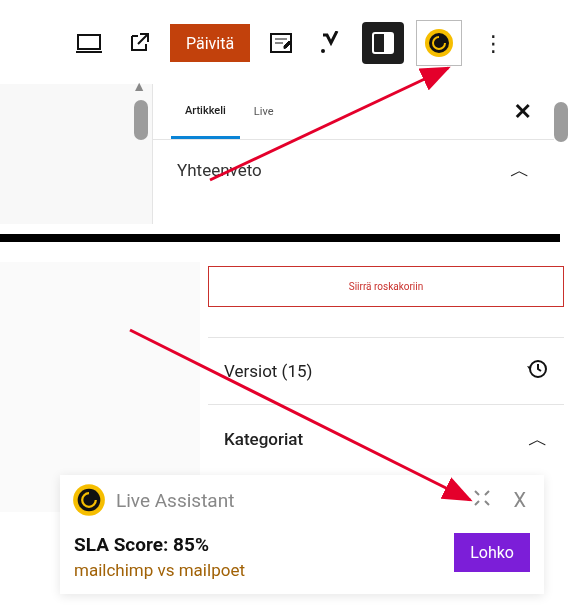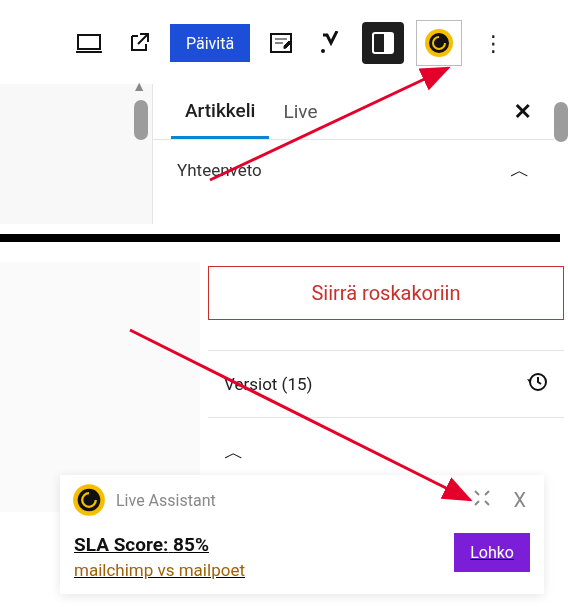--- a/index.html
+++ b/index.html
@@ -2,56 +2,56 @@
 <html><head>
 <meta charset="utf-8">
 <style>
   * { box-sizing: border-box; margin: 0; padding: 0; font-family: -apple-system, BlinkMacSystemFont, "Segoe UI", Roboto, sans-serif; }
   body { width: 568px; height: 607px; background: #fff; position: relative; }
 
   
   .top-block { position: relative; background: #fff; }
   .toolbar { display: flex; align-items: center; gap: 12px; padding: 20px 40px 18px 70px; }
   .tool { width: 38px; height: 38px; display: flex; align-items: center; justify-content: center; color: #1e1e1e; }
-  .tool.btn-primary { background: #1d4ed8; color: #fff; padding: 10px 16px; width: auto; font-size: 16px; }
+  .tool.btn-primary { background: #c2410c; color: #fff; padding: 10px 16px; width: auto; font-size: 16px; }
   .tool.black { background: #1e1e1e; color: #fff; border-radius: 4px; width: 42px; height: 42px; }
   .tool.bordered { border: 1px solid #bbb; width: 46px; height: 46px; }
   .tool.round-logo svg { border-radius: 50%; }
   .dots { font-size: 22px; color: #1e1e1e; padding: 0 8px; }
 
   .top-content { display: flex; }
   .scroll-col { width: 152px; position: relative; height: 140px; background: #f8f8f8; }
   .scroll-handle { position: absolute; right: 4px; width: 14px; height: 40px; background: #9c9c9c; border-radius: 7px; }
   .scroll-arrow { position: absolute; right: 6px; top: -6px; color: #888; font-size: 14px; }
   .sidebar-panel { flex: 1; border-left: 1px solid #e4e4e4; }
   .tabs { display: flex; align-items: center; padding: 0 18px; height: 56px; border-bottom: 1px solid #e4e4e4; position: relative; }
-  .tab { font-size: 19px; color: #555; padding: 0 14px; height: 100%; display: flex; align-items: center; }
+  .tab { font-size: 11px; color: #555; padding: 0 14px; height: 100%; display: flex; align-items: center; }
   .tab.active { color: #1e1e1e; font-weight: 500; border-bottom: 3px solid #0a84d6; }
   .tab-close { position: absolute; right: 22px;  font-size: 22px; font-weight: 700; color: #111;}
   .section-row { display: flex; align-items: center; justify-content: space-between; padding: 0 24px 0 24px; height: 60px; font-size: 17px; color: #333; }
   .chev { font-size: 20px; color: #222; }
 
   .divider { height: 8px; background: #000; margin: 10px 0 0 0; width: 560px; }
 
   
   .bottom-block { position: relative; padding-top: 24px; }
   .bottom-left { position: absolute; left: 0; top: 20px; width: 200px; height: 250px; background: #fafafa; }
   .panel2 { position: absolute; right: 4px; top: 24px; width: 356px; }
-  .trash { border: 1px solid #c9302c; color: #c9302c; text-align: center; padding: 14px 0; font-size: 20px; }
+  .trash { border: 1px solid #c9302c; color: #c9302c; text-align: center; padding: 14px 0; font-size: 10px; }
   .row2 { display: flex; align-items: center; justify-content: space-between; padding: 0 16px; height: 68px; border-top: 1px solid #e4e4e4; border-bottom: 1px solid #e4e4e4; font-size: 17px; color: #222; margin-top: 30px; }
   .row3 { display: flex; align-items: center; justify-content: space-between; padding: 0 16px; height: 68px; font-size: 17px; font-weight: 500; color: #222; }
 
   
   .assistant { position: absolute; left: 60px; right: 24px; top: 475px; background: #fff; box-shadow: 0 2px 10px rgba(0,0,0,.1);  }
   .assistant-head { display: flex; align-items: center; gap: 10px; padding: 8px 12px; }
   .assistant-head .logo { width: 34px; height: 34px; }
-  .assistant-title { color: #888; font-size: 16px; }
+  .assistant-title { color: #888; font-size: 19px; }
   .assistant-head .sp { flex: 1; }
   .win-icon { color: #888; font-size: 20px; padding: 0 6px; }
-  .assistant-body { padding: 8px 14px 14px 14px; display: flex; align-items: flex-start; text-decoration: underline; }
+  .assistant-body { padding: 8px 14px 14px 14px; display: flex; align-items: flex-start; }
   .score-line b { font-size: 19px; font-weight: 700; color: #111; }
   .score-sub { font-size: 17px; color: #a16207; margin-top: 4px; }
   .update { background: #7c1ed8; color: #fff; padding: 10px 16px; font-size: 16px; border: none; }
 
   
   .arrow { position: absolute; pointer-events: none; }
 </style>
 </head>
 <body>
 
@@ -129,20 +129,21 @@
       <span>Versiot (15)</span>
       <span>
         <svg width="22" height="22" viewBox="0 0 22 22">
             <circle cx="12" cy="11" r="8" fill="none" stroke="#111" stroke-width="2"></circle>
             <path d="M12 6v5l3 2" fill="none" stroke="#111" stroke-width="2"></path>
             <path d="M3 11l-2-3 4 1" fill="#111"></path>
           </svg>
       </span>
     </div>
     <div class="row3">
+      <span>Kategoriat</span>
       <span class="chev">︿</span>
     </div>
   </div>
 </div>
 
 <div class="assistant">
   <div class="assistant-head">
     <span class="logo">
       <svg width="34" height="34" viewBox="0 0 30 30">
           <circle cx="15" cy="15" r="14" fill="#f6be00"></circle>

